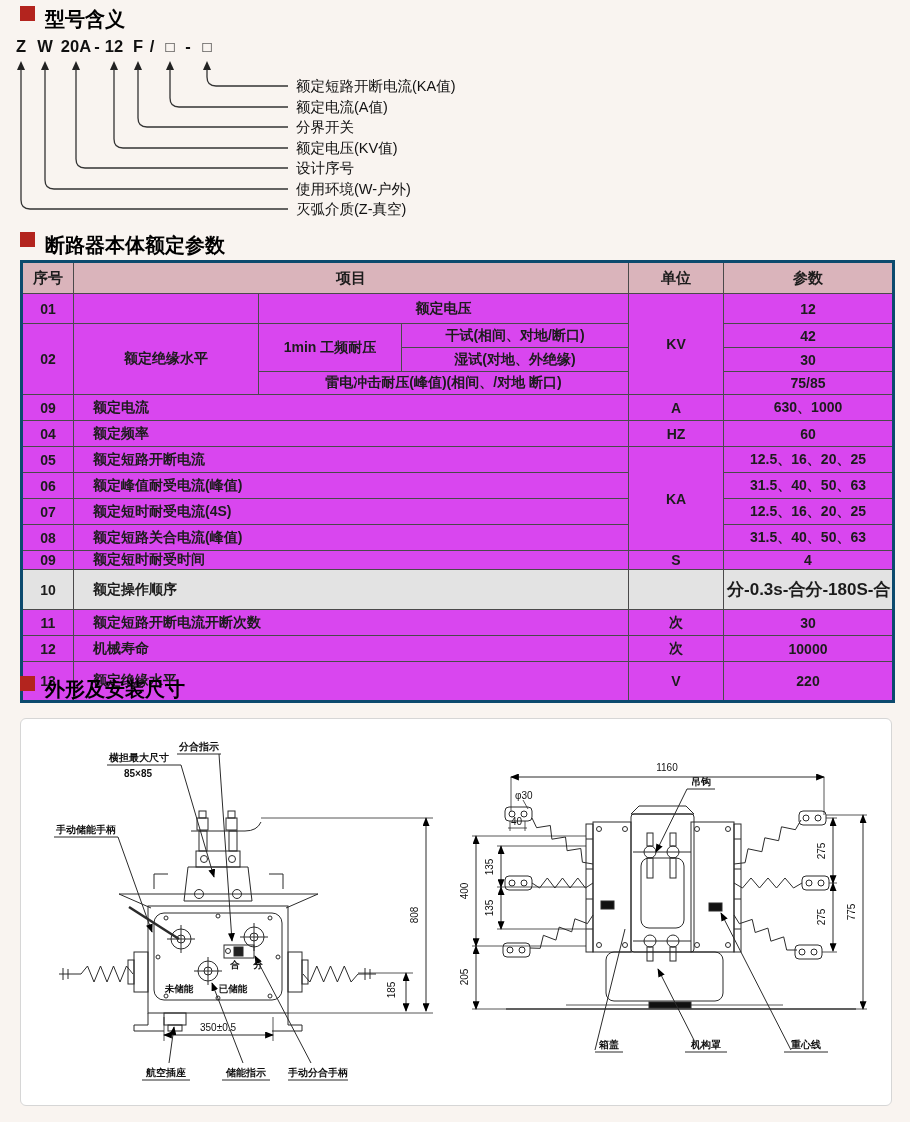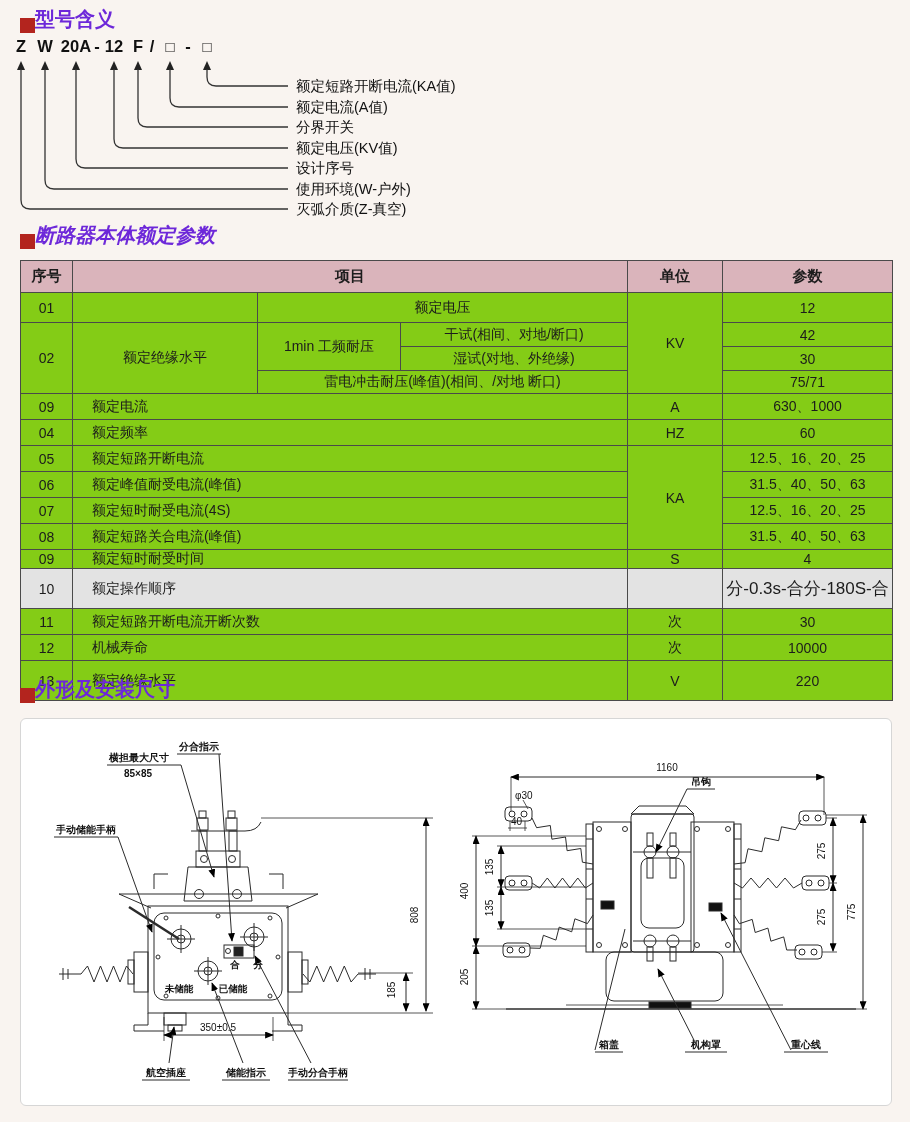--- a/index.html
+++ b/index.html
@@ -1,25 +1,25 @@
 <!DOCTYPE html>
 <html><head>
 <meta charset="utf-8">
 <style>
   html,body{margin:0;padding:0;}
   #page{position:relative;width:910px;height:1122px;background:#f9f4f0;overflow:hidden;
         font-family:"Liberation Sans","DejaVu Sans",sans-serif;color:#1c1c1c;}
-  .sec-title{position:absolute;left:20px;display:flex;align-items:flex-end;
-             font-size:20px;font-weight:bold;color:#6d28d9;}
+  .sec-title{position:absolute;left:20px;display:flex;align-items:flex-start;gap:10px;
+             font-size:20px;font-weight:bold;color:#000000;}
   .sec-title .bullet{width:15px;height:15px;background:#b3241e;display:inline-block;}
   #model-svg{position:absolute;left:0;top:30px;}
   #param-table{position:absolute;left:20px;top:260px;border-collapse:collapse;table-layout:fixed;
-               width:872px;font-size:14px;background:#84cc16;border:1px solid #0c4a6e;}
+               width:872px;font-size:14px;background:#d946ef;border:3px solid #0c4a6e;}
   #param-table td,#param-table th{border:1.4px solid #4a4a4a;text-align:center;vertical-align:middle;
-               padding:0 3px;white-space:nowrap;overflow:hidden;font-weight:normal;}
+               padding:0 3px;white-space:nowrap;overflow:hidden;font-weight:bold;}
   #param-table thead th{background:#dab4bb;font-weight:bold;font-size:15px;}
   #param-table .item-left{text-align:left;padding-left:19px;}
   #param-table tr.gray td{background:#e3e3e3;}
   #param-table .tight{font-size:17px;}
   #panel{position:absolute;left:20px;top:718px;width:870px;height:386px;background:#ffffff;
          border:1px solid #d6d6d6;border-radius:6px;}
   svg text{fill:#111;stroke:none;}
   .lbl{font-size:10px;font-weight:bold;}
   .dim{font-size:10px;}
   .small-lbl{font-size:9.5px;font-weight:bold;}
@@ -69,21 +69,21 @@
       <text x="296" y="61">额定短路开断电流(KA值)</text>
       <text x="296" y="82">额定电流(A值)</text>
       <text x="296" y="102">分界开关</text>
       <text x="296" y="123">额定电压(KV值)</text>
       <text x="296" y="143">设计序号</text>
       <text x="296" y="164">使用环境(W-户外)</text>
       <text x="296" y="184">灭弧介质(Z-真空)</text>
     </g>
   </svg>
 
-  <div class="sec-title" style="top:222px;font-style:italic;">
+  <div class="sec-title" style="top:232px;">
     <span class="bullet"></span>
     <span>断路器本体额定参数</span>
   </div>
 
   <table id="param-table">
     <colgroup>
         <col style="width:52px">
         <col style="width:185px">
         <col style="width:143px">
         <col style="width:227px">
@@ -112,21 +112,21 @@
         <td rowspan="2">1min 工频耐压</td>
         <td>干试(相间、对地/断口)</td>
         <td>42</td>
       </tr>
       <tr style="height:24px">
         <td>湿试(对地、外绝缘)</td>
         <td>30</td>
       </tr>
       <tr style="height:23px">
         <td colspan="2">雷电冲击耐压(峰值)(相间、/对地 断口)</td>
-        <td>75/71</td>
+        <td>75/85</td>
       </tr>
       <tr style="height:26px">
         <td>09</td>
         <td colspan="3" class="item-left">额定电流</td>
         <td>A</td>
         <td>630、1000</td>
       </tr>
       <tr style="height:26px">
         <td>04</td>
         <td colspan="3" class="item-left">额定频率</td>

